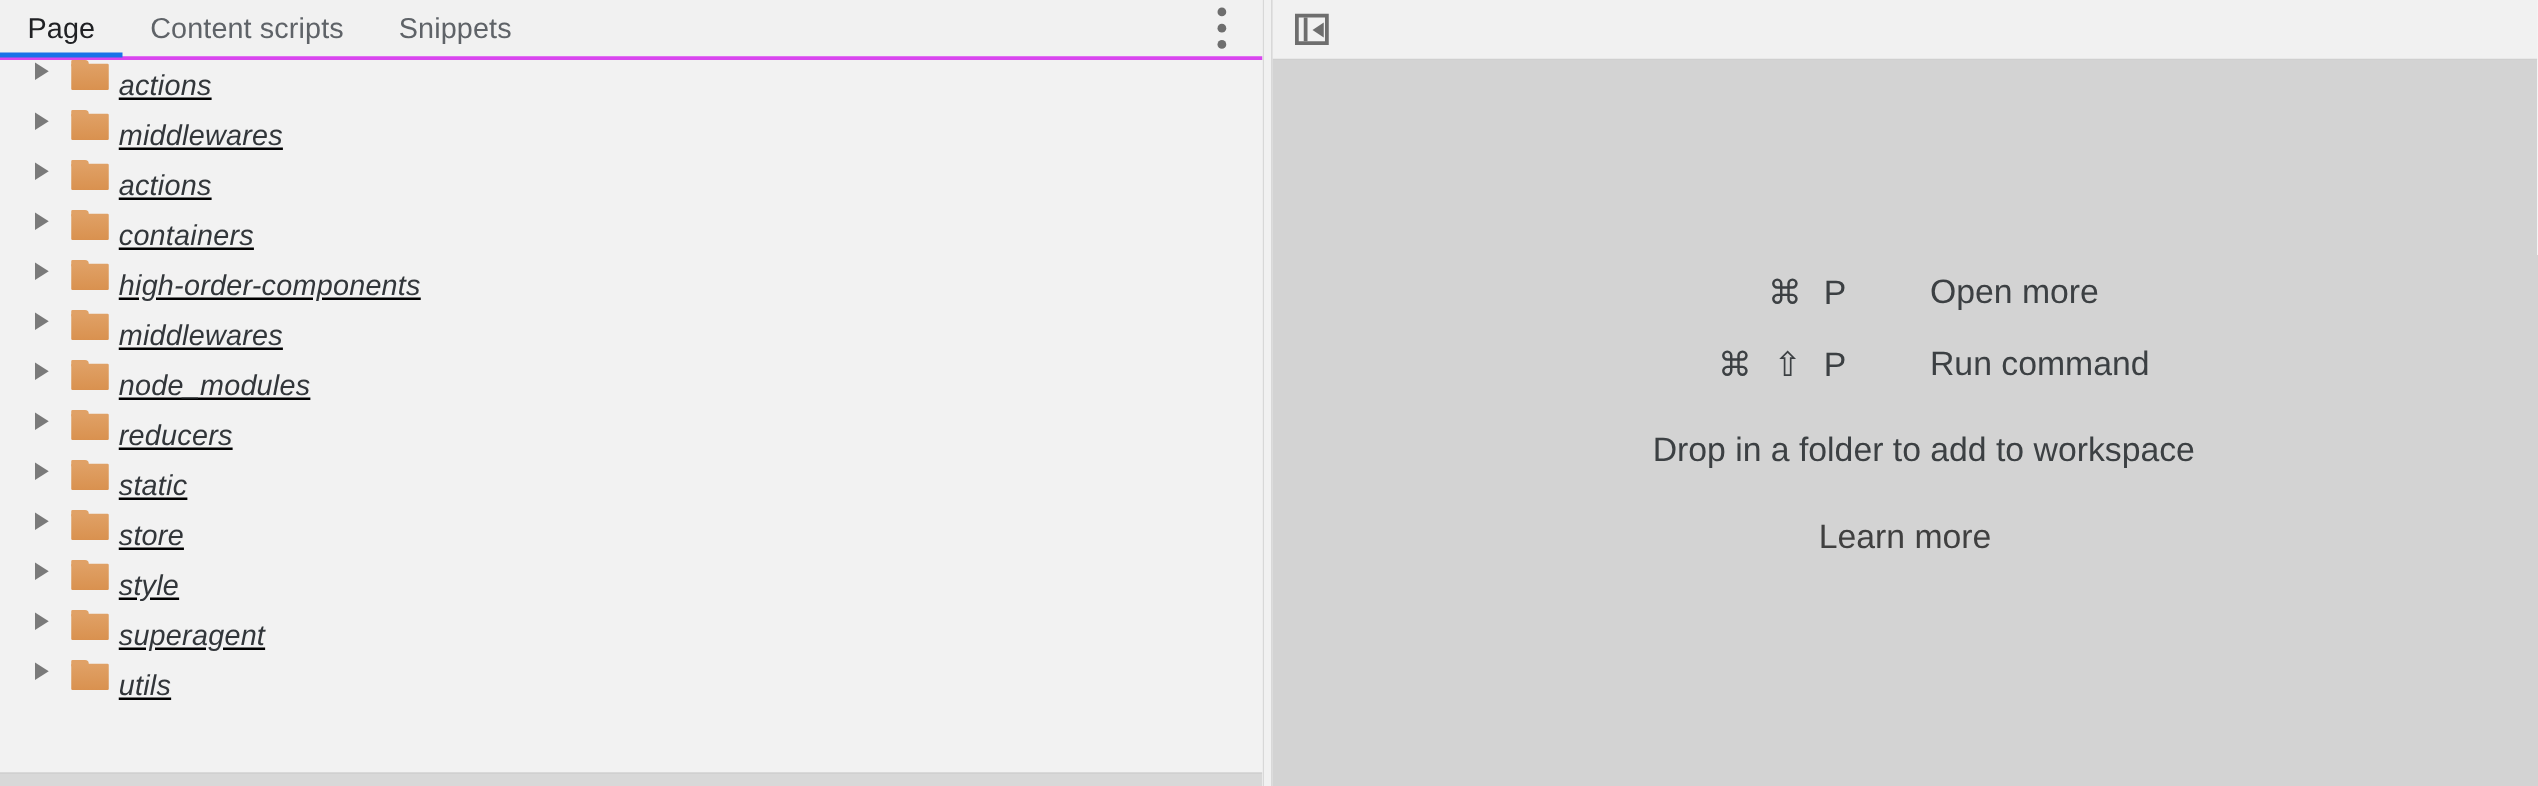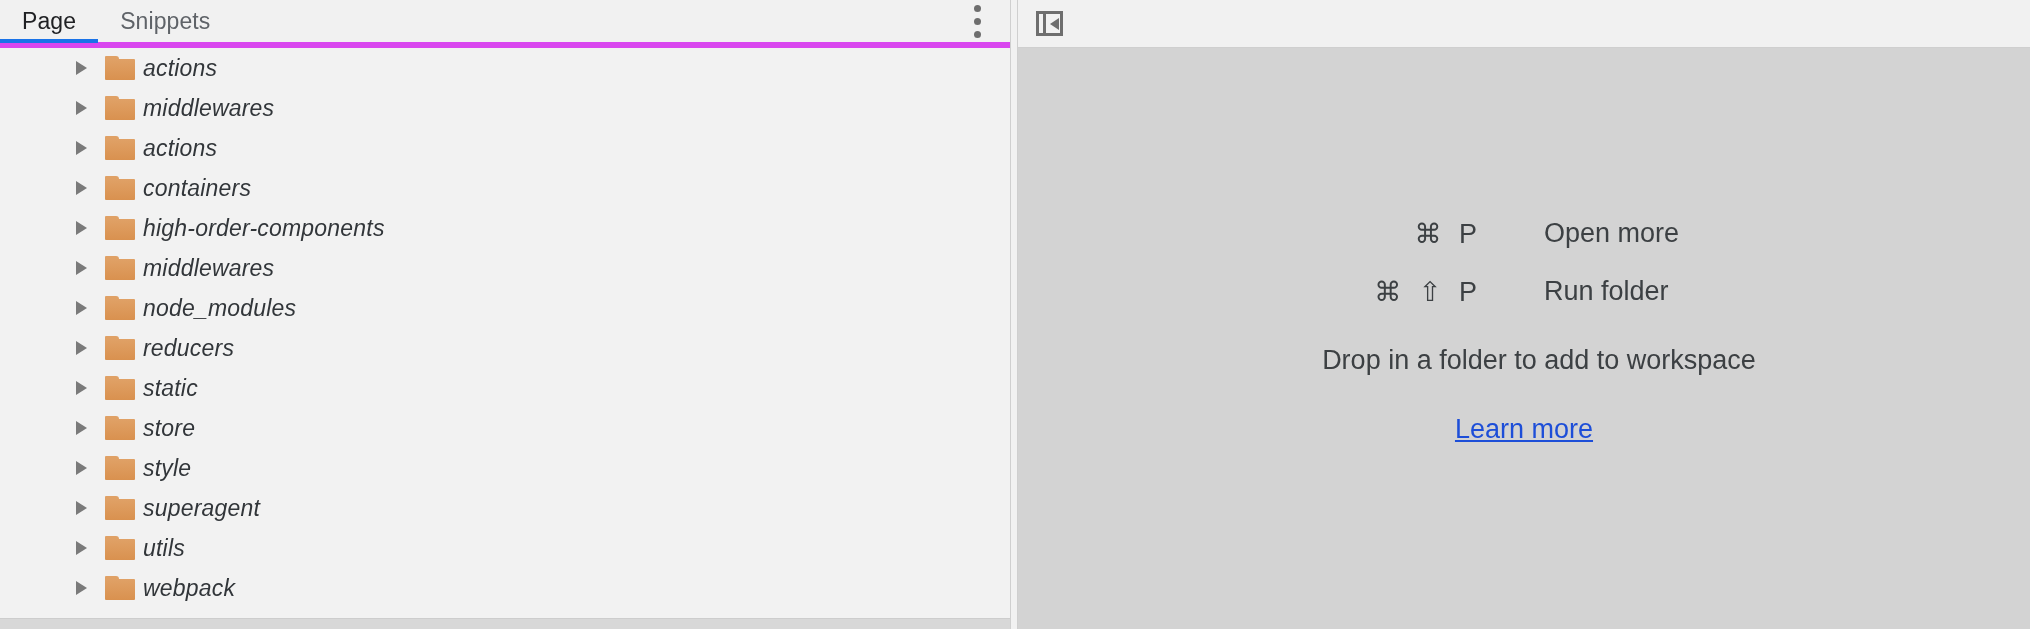--- a/index.html
+++ b/index.html
@@ -27,21 +27,21 @@
     height: 629px;
     background: #f2f2f2;
     overflow: hidden;
     flex: 0 0 1010px;
   }
 
   #tabbar {
     position: relative;
     height: 48px;
     background: #f1f1f1;
-    border-bottom: 6px solid #d946ef;
+    border-bottom: 3px solid #d946ef;
     box-sizing: border-box;
     display: flex;
     align-items: stretch;
     padding-left: 0px;
   }
 
   .tab {
     position: relative;
     display: flex;
     align-items: center;
@@ -91,24 +91,25 @@
     right: 0;
     bottom: 0;
     background: #f2f2f2;
     overflow: hidden;
   }
 
   .tree-row {
     position: relative;
     height: 40px;
     display: flex;
-    align-items: center;
-    padding-left: 76px;
+    align-items: flex-start;
+    padding-left: 28px;
     white-space: nowrap;
     cursor: default;
+    text-decoration: underline;
   }
 
   .disclosure {
     width: 18px;
     height: 18px;
     flex: 0 0 18px;
     display: flex;
     align-items: center;
     justify-content: flex-start;
   }
@@ -312,36 +313,38 @@
     font-size: 27px;
     color: #3c4043;
     text-align: center;
     white-space: nowrap;
     margin-left: 30px;
   }
 
   #learn-more-link {
     margin-top: 38px;
     font-size: 27px;
-    color: #1d4ed8;
-    text-decoration: underline;
+    color: #404040;
     cursor: pointer;
     white-space: nowrap;
   }
 </style>
 </head>
 <body>
 
 <div id="app">
 
   <div id="left-panel">
 
     <div id="tabbar">
       <div class="tab active">
         <span>Page</span>
+      </div>
+      <div class="tab">
+        <span>Content scripts</span>
       </div>
       <div class="tab">
         <span>Snippets</span>
       </div>
 
       <div id="tab-spacer"></div>
 
       <div id="dots-menu">
         <div class="dot"></div>
         <div class="dot"></div>
@@ -474,30 +477,20 @@
           </div>
           <div class="tree-row">
             <span class="disclosure">
               <span class="tri"></span>
             </span>
             <span class="folder-icon">
               <span class="tab-top"></span>
               <span class="body"></span>
             </span>
             <span class="tree-label">utils</span>
-          </div>
-          <div class="tree-row">
-            <span class="disclosure">
-              <span class="tri"></span>
-            </span>
-            <span class="folder-icon">
-              <span class="tab-top"></span>
-              <span class="body"></span>
-            </span>
-            <span class="tree-label">webpack</span>
           </div>
         </div>
 
       <div id="tree-row-partial">
         <span class="disclosure"></span>
         <span class="file-icon">
           <span class="sheet"></span>
             <span class="fold"></span>
         </span>
       </div>
@@ -521,21 +514,21 @@
 
     <div id="right-body">
 
       <div class="shortcut-row">
         <div class="shortcut-keys">⌘ P</div>
         <div class="shortcut-action">Open more</div>
       </div>
 
       <div class="shortcut-row">
         <div class="shortcut-keys">⌘ ⇧ P</div>
-        <div class="shortcut-action">Run folder</div>
+        <div class="shortcut-action">Run command</div>
       </div>
 
       <div id="drop-hint">Drop in a folder to add to workspace</div>
 
       <a id="learn-more-link">Learn more</a>
     </div>
   </div>
 </div>
 
 </body></html>

